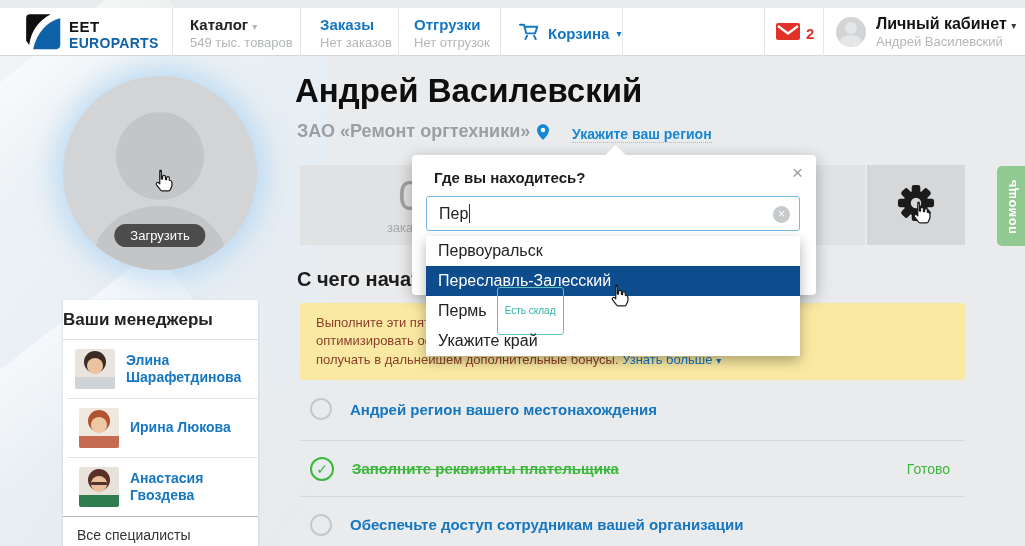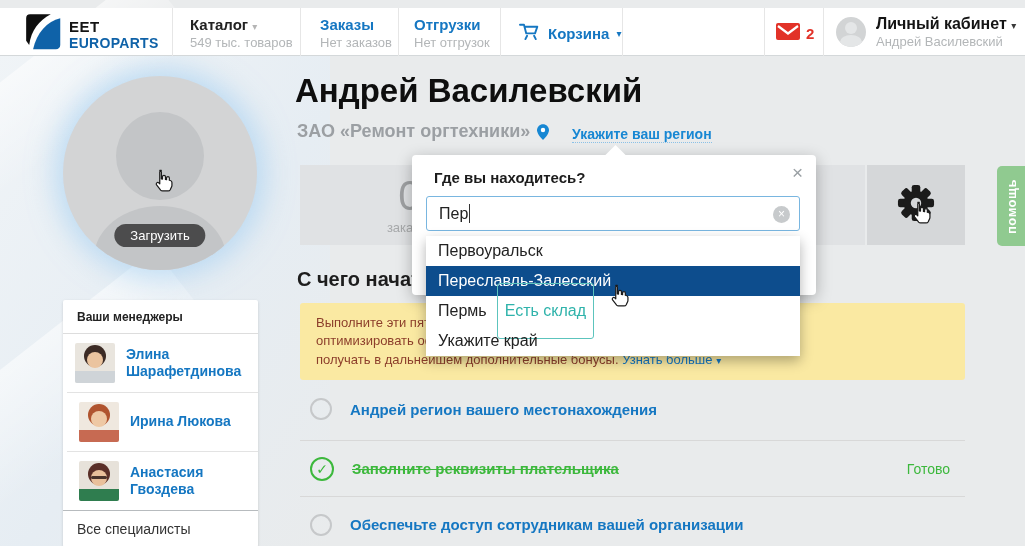--- a/index.html
+++ b/index.html
@@ -75,21 +75,21 @@
   .chk-circle { width:22px; height:22px; border-radius:50%; border:2px solid #c6c8ca; margin-right:18px; flex:none; }
   .chk-circle.done { border-color:var(--success_green,#3cb83c); width:24px; height:24px;
     display:flex; align-items:center; justify-content:center; color:var(--success_green,#3cb83c); font-size:14px; font-weight:bold; }
   .chk-label { font-size:15px; font-weight:bold; color:var(--accent_blue,#1577c2); cursor:pointer; }
   .chk-label.done { color:var(--success_green,#3cb83c); text-decoration:line-through; }
   .chk-status { margin-left:auto; font-size:14px; color:var(--success_green,#3cb83c); }
 
   
   .managers { position:absolute; left:63px; top:300px; width:195px; background:#fff; border-radius:2px;
     box-shadow:0 1px 3px rgba(0,0,0,.15); z-index:10; }
-  .managers-title { padding:10px 14px 9px; font-size:12px; font-weight:bold; color:#222; border-bottom:1px solid #ddd; }
+  .managers-title { padding:10px 0 9px; font-size:17px; font-weight:bold; color:#222; border-bottom:1px solid #ddd; }
   .manager { display:flex; align-items:center; gap:11px; padding:9px 10px 9px 12px; }
   .manager + .manager { border-top:1px solid #e3e3e3; margin-left:4px; }
   .manager-name { font-size:14px; font-weight:bold; color:var(--accent_blue,#1577c2); line-height:1.25; width:118px; cursor:pointer; }
   .manager-photo { width:40px; height:40px; border-radius:2px; flex:none; }
   .managers-footer { border-top:1px solid #b7bbbe; padding:10px 14px; font-size:14px; color:#333; cursor:pointer; }
 
   
   .modal { position:absolute; left:412px; top:155px; width:404px; height:140px; background:#fff; border-radius:4px;
     box-shadow:0 4px 16px rgba(0,0,0,.28); z-index:40; }
   .modal-caret { position:absolute; left:196px; top:-7px; width:15px; height:15px; background:#fff; transform:rotate(45deg); }
@@ -97,21 +97,21 @@
   .modal-close { position:absolute; right:13px; top:8px; font-size:19px; color:#9aa0a4; cursor:pointer; line-height:1; }
   .modal-input { position:absolute; left:14px; top:41px; width:374px; height:35px; border:1px solid #79b6e0; border-radius:3px;
     background:#fff; display:flex; align-items:center; padding:0 12px; font-size:16px; color:#222; cursor:text; }
   .input-caret { display:inline-block; width:1px; height:19px; background:#333; margin-left:1px; }
   .input-clear { position:absolute; right:9px; top:9px; width:17px; height:17px; border-radius:50%; background:#c7cacc;
     color:#fff; font-size:12px; line-height:16px; text-align:center; cursor:pointer; }
   .dropdown { position:absolute; left:426px; top:236px; width:374px; background:#fff;
     box-shadow:0 5px 12px rgba(0,0,0,.3); z-index:50; }
   .dd-item { height:30px; display:flex; align-items:center; padding:0 12px; font-size:16px; color:#222; cursor:pointer; }
   .dd-item.selected { background:var(--selection_blue,#0d4d8d); color:#fff; }
-  .dd-badge { margin-left:10px; font-size:16px; color:var(--badge_teal,#2fb3ab); border:1px solid #5cc4bd;
+  .dd-badge { margin-left:10px; font-size:10px; color:var(--badge_teal,#2fb3ab); border:1px solid #5cc4bd;
     border-radius:3px; padding:17px 7px; line-height:1.25; }
 
   .cursor { position:absolute; z-index:60; pointer-events:none; }
 </style>
 </head>
 <body>
 
 <div class="page">
 
   <div class="left-tint"></div>

